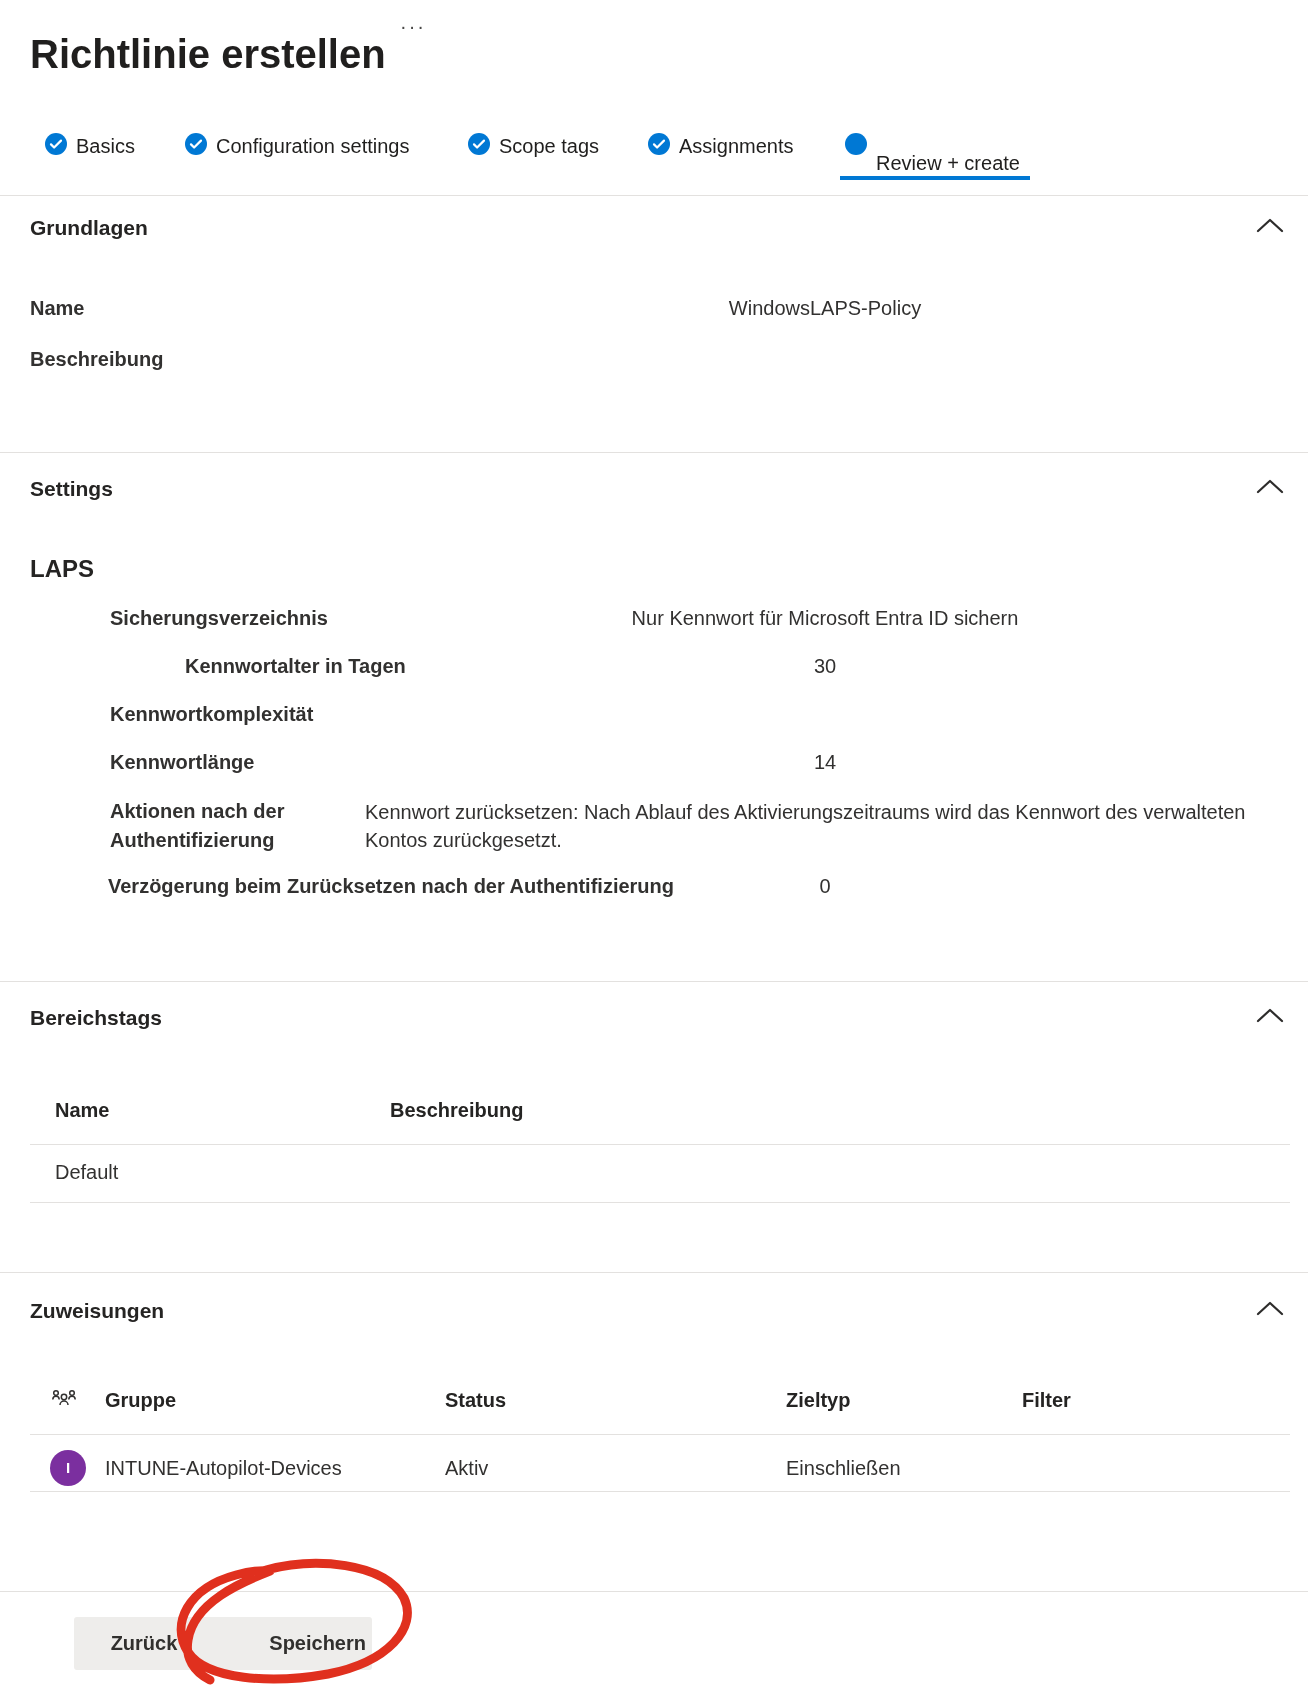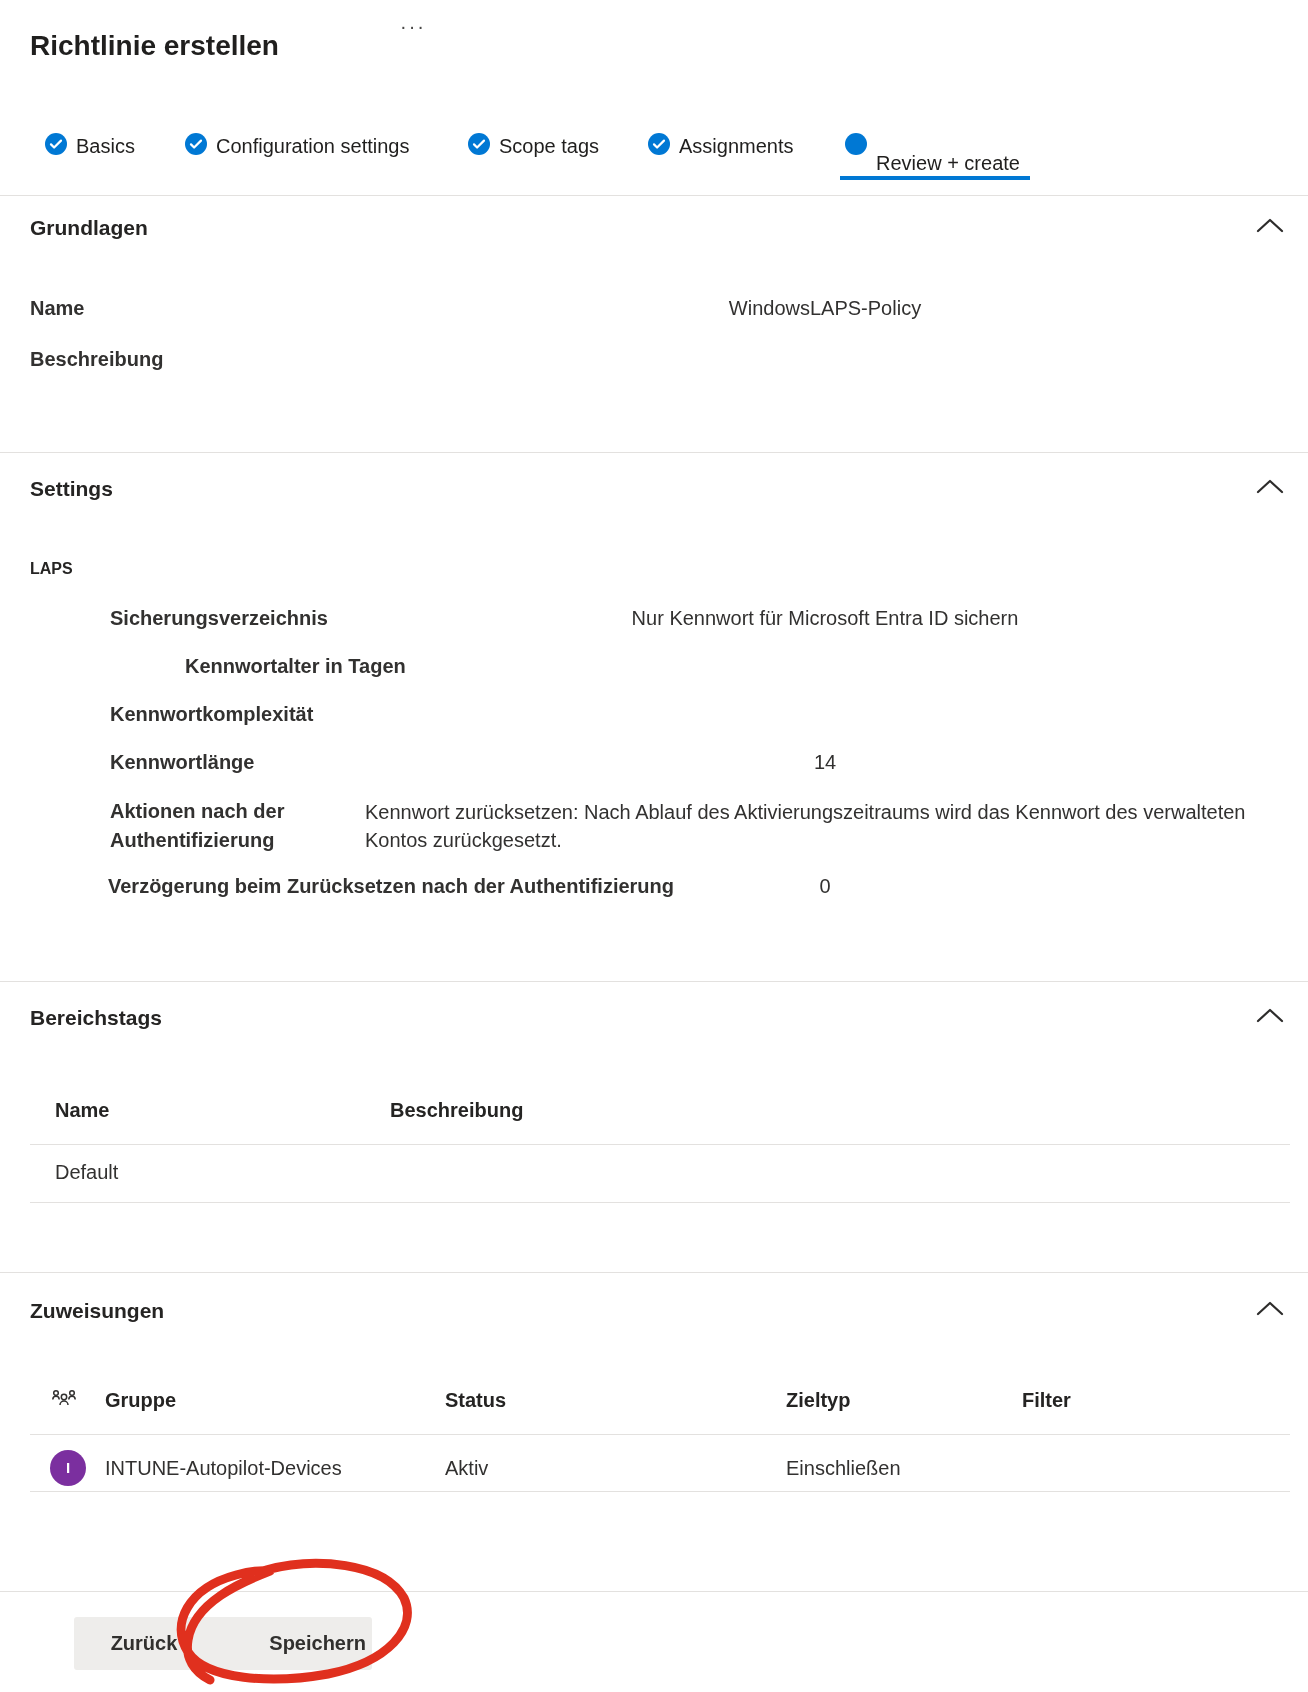--- a/index.html
+++ b/index.html
@@ -1,35 +1,35 @@
 <!DOCTYPE html>
 <html><head>
 <meta charset="utf-8">
 <style>
   html,body{margin:0;padding:0;background:#fff;}
   #app{position:relative;width:1308px;height:1692px;overflow:hidden;background:#fff;
        font-family:"Liberation Sans",sans-serif;color:#323130;font-size:20px;line-height:24px;}
   .abs{position:absolute;}
   
-  .page-title{left:30px;top:5px;font-size:28px;line-height:44px;font-weight:700;color:#201f1e;}
+  .page-title{left:30px;top:5px;font-size:40px;line-height:44px;font-weight:700;color:#201f1e;}
   .more-btn{left:400px;top:14px;font-size:20px;color:#494847;letter-spacing:2px;cursor:pointer;}
   
   .tab{display:flex;align-items:center;gap:9px;top:131px;height:30px;cursor:pointer;white-space:nowrap;}
   .tab .lbl{color:#201f1e;}
   .tab.active .lbl{font-weight:400;margin-top:34px;}
   .tab-underline{left:840px;top:176px;width:190px;height:4px;background:#0078d4;}
   .hdivider{left:0;width:1308px;height:1px;background:#e3e1df;}
   .sdivider{left:30px;width:1260px;height:1px;background:#e3e1df;}
   
   .section-title{font-size:21px;font-weight:600;color:#252423;}
   .chevron{left:1255px;cursor:pointer;}
   
   .lab{font-weight:600;color:#323130;}
   .val-right{left:365px;right:23px;text-align:center;color:#323130;}
-  .group-title{font-size:16px;font-weight:600;color:#252423;}
+  .group-title{font-size:24px;font-weight:600;color:#252423;}
   .wrapval{left:365px;right:23px;line-height:28px;color:#323130;text-align:left;}
   .aktionen-label{left:110px;width:270px;line-height:29px;}
   
   .th{font-weight:600;color:#252423;}
   .clip{white-space:nowrap;overflow:hidden;}
   .avatar{left:50px;top:1450px;width:36px;height:36px;border-radius:50%;background:#7b2f9f;
           color:#fff;font-size:15px;font-weight:600;display:flex;align-items:center;justify-content:center;}
   
   .btn{top:1617px;height:53px;background:#eeedeb;border:none;border-radius:3px;
        font-family:"Liberation Sans",sans-serif;font-size:20px;font-weight:600;color:#31302e;cursor:pointer;}
@@ -110,20 +110,21 @@
     <svg width="30" height="20" viewBox="0 0 30 20">
         <polyline points="3,16 15,5 27,16" stroke="#2d2c2b" stroke-width="2.2" fill="none" stroke-linecap="round" stroke-linejoin="round"></polyline>
       </svg>
   </div>
   <div class="abs group-title" style="left:30px;top:557px">LAPS</div>
 
   <div class="abs lab" style="left:110px;top:606px">Sicherungsverzeichnis</div>
   <div class="abs val-right" style="top:606px">Nur Kennwort für Microsoft Entra ID sichern</div>
 
   <div class="abs lab" style="left:185px;top:654px">Kennwortalter in Tagen</div>
+  <div class="abs val-right" style="top:654px">30</div>
 
   <div class="abs lab" style="left:110px;top:702px">Kennwortkomplexität</div>
 
   <div class="abs lab" style="left:110px;top:750px">Kennwortlänge</div>
   <div class="abs val-right" style="top:750px">14</div>
 
   <div class="abs lab aktionen-label" style="top:797px">Aktionen nach der Authentifizierung</div>
   <div class="abs wrapval" style="top:798px">Kennwort zurücksetzen: Nach Ablauf des Aktivierungszeitraums wird das Kennwort des verwalteten Kontos zurückgesetzt.</div>
 
   <div class="abs lab" style="left:108px;top:874px">Verzögerung beim Zurücksetzen nach der Authentifizierung</div>

